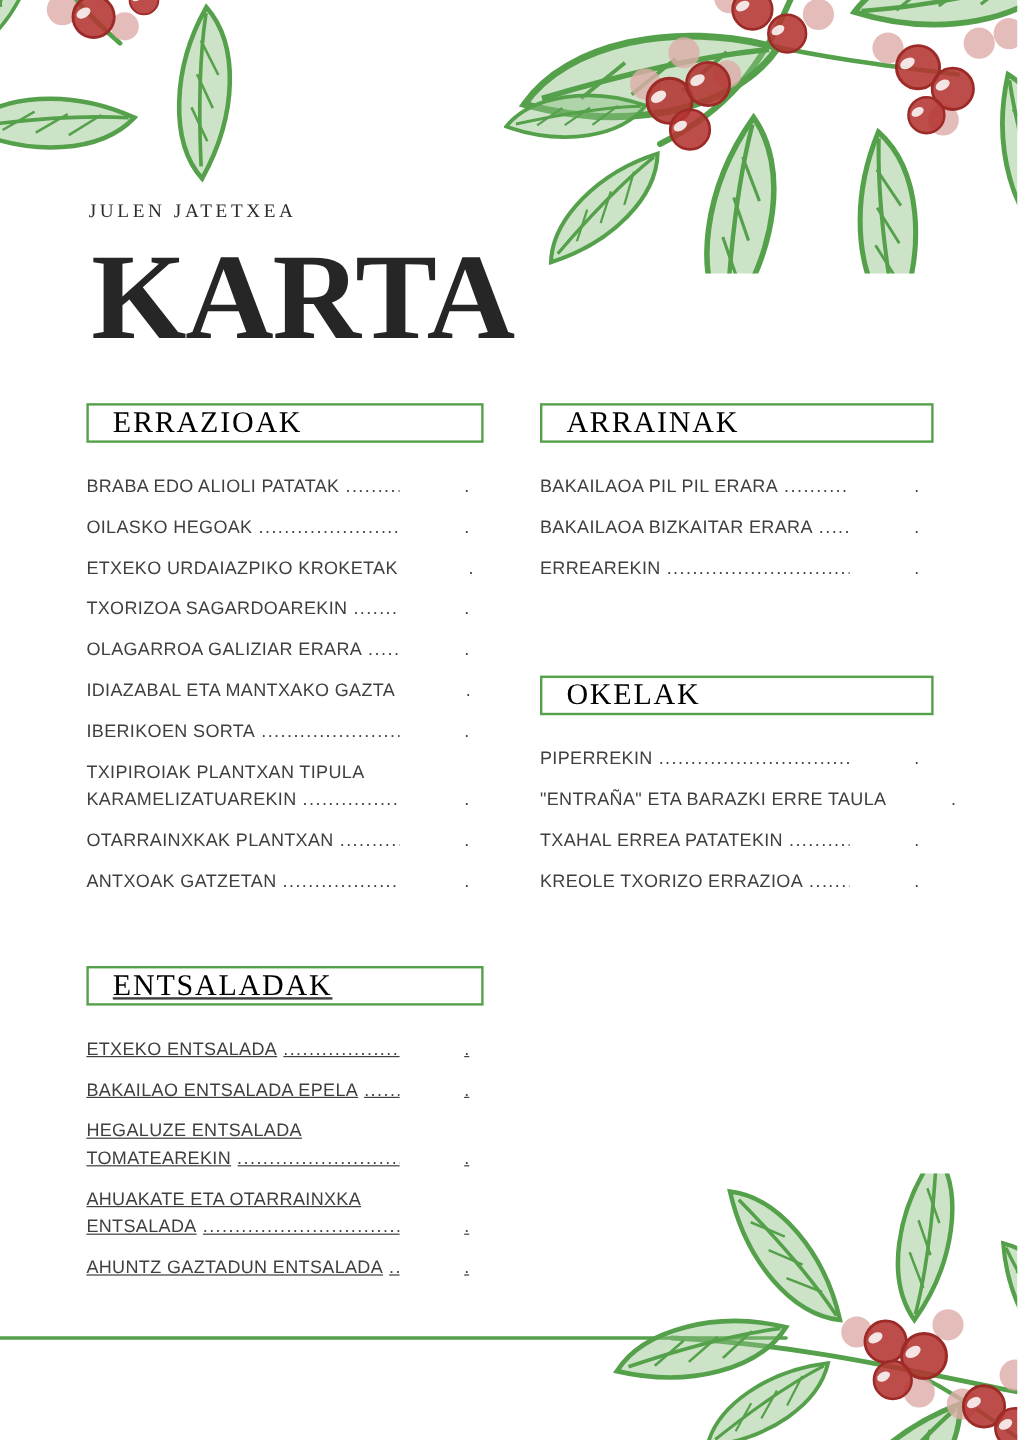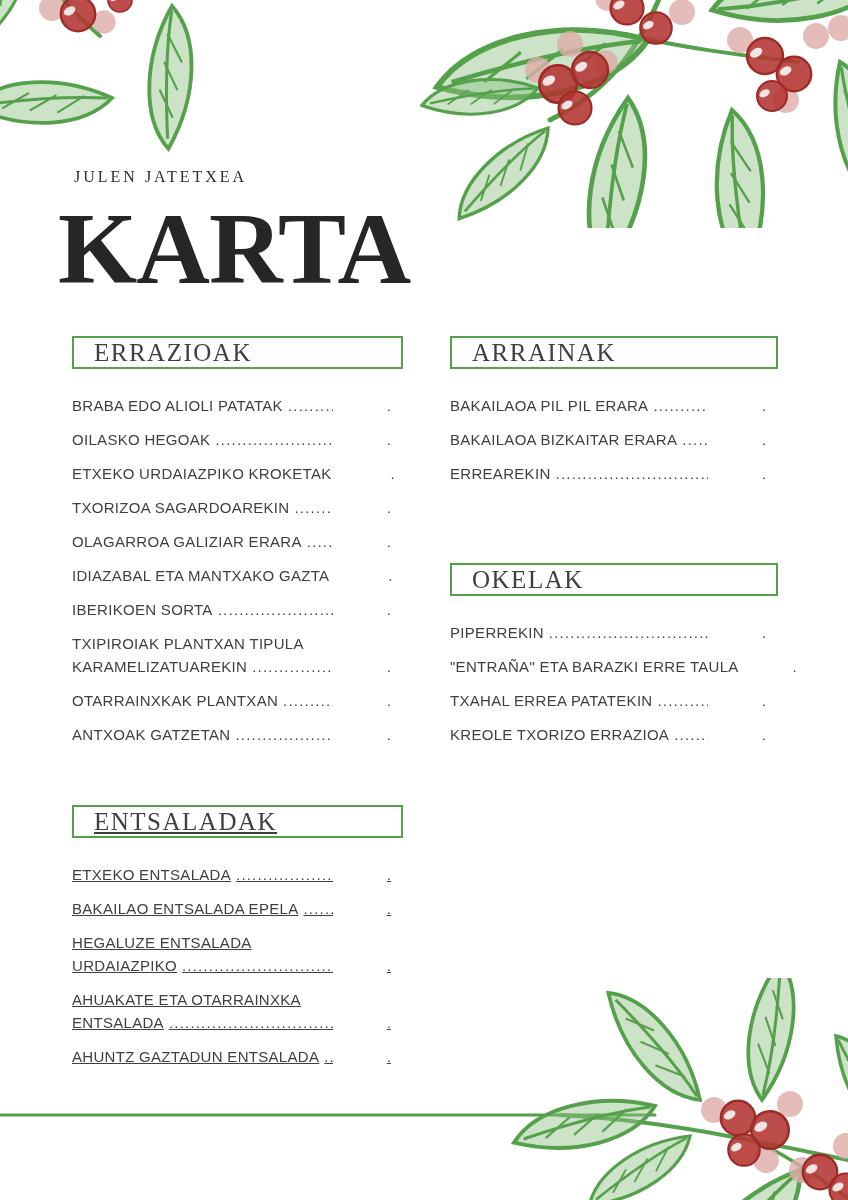--- a/index.html
+++ b/index.html
@@ -6,34 +6,34 @@
   .page{
     position:relative;width:848px;height:1200px;background:#ffffff;
     overflow:hidden;font-family:"Liberation Sans",sans-serif;color:#3f3f3f;
   }
   
   .subtitle{
     position:absolute;left:74px;top:168px;
     font-family:"Liberation Serif",serif;font-size:16px;letter-spacing:3px;color:#2d2d2d;
   }
   .big-title{
-    position:absolute;left:58px;top:198px;line-height:1;
+    position:absolute;left:76px;top:198px;line-height:1;
     font-family:"Liberation Serif",serif;font-weight:700;font-size:102px;
     letter-spacing:-1px;color:#262626;
   }
   
   .sec{position:absolute;}
   .sec-errazioak{left:72px;top:336px;width:331px;}
   .sec-arrainak{left:450px;top:336px;width:328px;}
   .sec-okelak{left:450px;top:563px;width:328px;}
   .sec-entsaladak{left:72px;top:805px;width:331px;text-decoration:underline;}
   .sec-box{
     box-sizing:border-box;border:2.5px solid #55a04b;height:33px;
     display:flex;align-items:center;padding-left:20px;
-    font-family:"Liberation Serif",serif;font-size:25px;letter-spacing:1.5px;color:#404040;
+    font-family:"Liberation Serif",serif;font-size:25px;letter-spacing:1.5px;color:#000000;
   }
   .items{margin-top:27px;}
   .item{margin-bottom:15px;}
   .row{display:flex;align-items:flex-start;line-height:19px;}
   .item.two .row + .row{margin-top:4px;}
   .nm{white-space:nowrap;font-size:15px;letter-spacing:.3px;}
   .leader{
     flex:1 1 0;min-width:0;overflow:hidden;white-space:nowrap;
     font-size:15px;letter-spacing:1.2px;margin-left:5px;
   }
@@ -302,21 +302,21 @@
         <span class="nm">BAKAILAO ENTSALADA EPELA</span>
         <span class="leader">......................................................................</span>
         <span class="price">.</span>
       </div>
         </div>
       <div class="item two">
         <div class="row">
             <span class="nm">HEGALUZE ENTSALADA</span>
           </div>
         <div class="row">
-          <span class="nm">URDAIAZPIKO</span>
+          <span class="nm">TOMATEAREKIN</span>
           <span class="leader">......................................................................</span>
           <span class="price">.</span>
         </div>
       </div>
       <div class="item two">
         <div class="row">
             <span class="nm">AHUAKATE ETA OTARRAINXKA</span>
           </div>
         <div class="row">
           <span class="nm">ENTSALADA</span>

